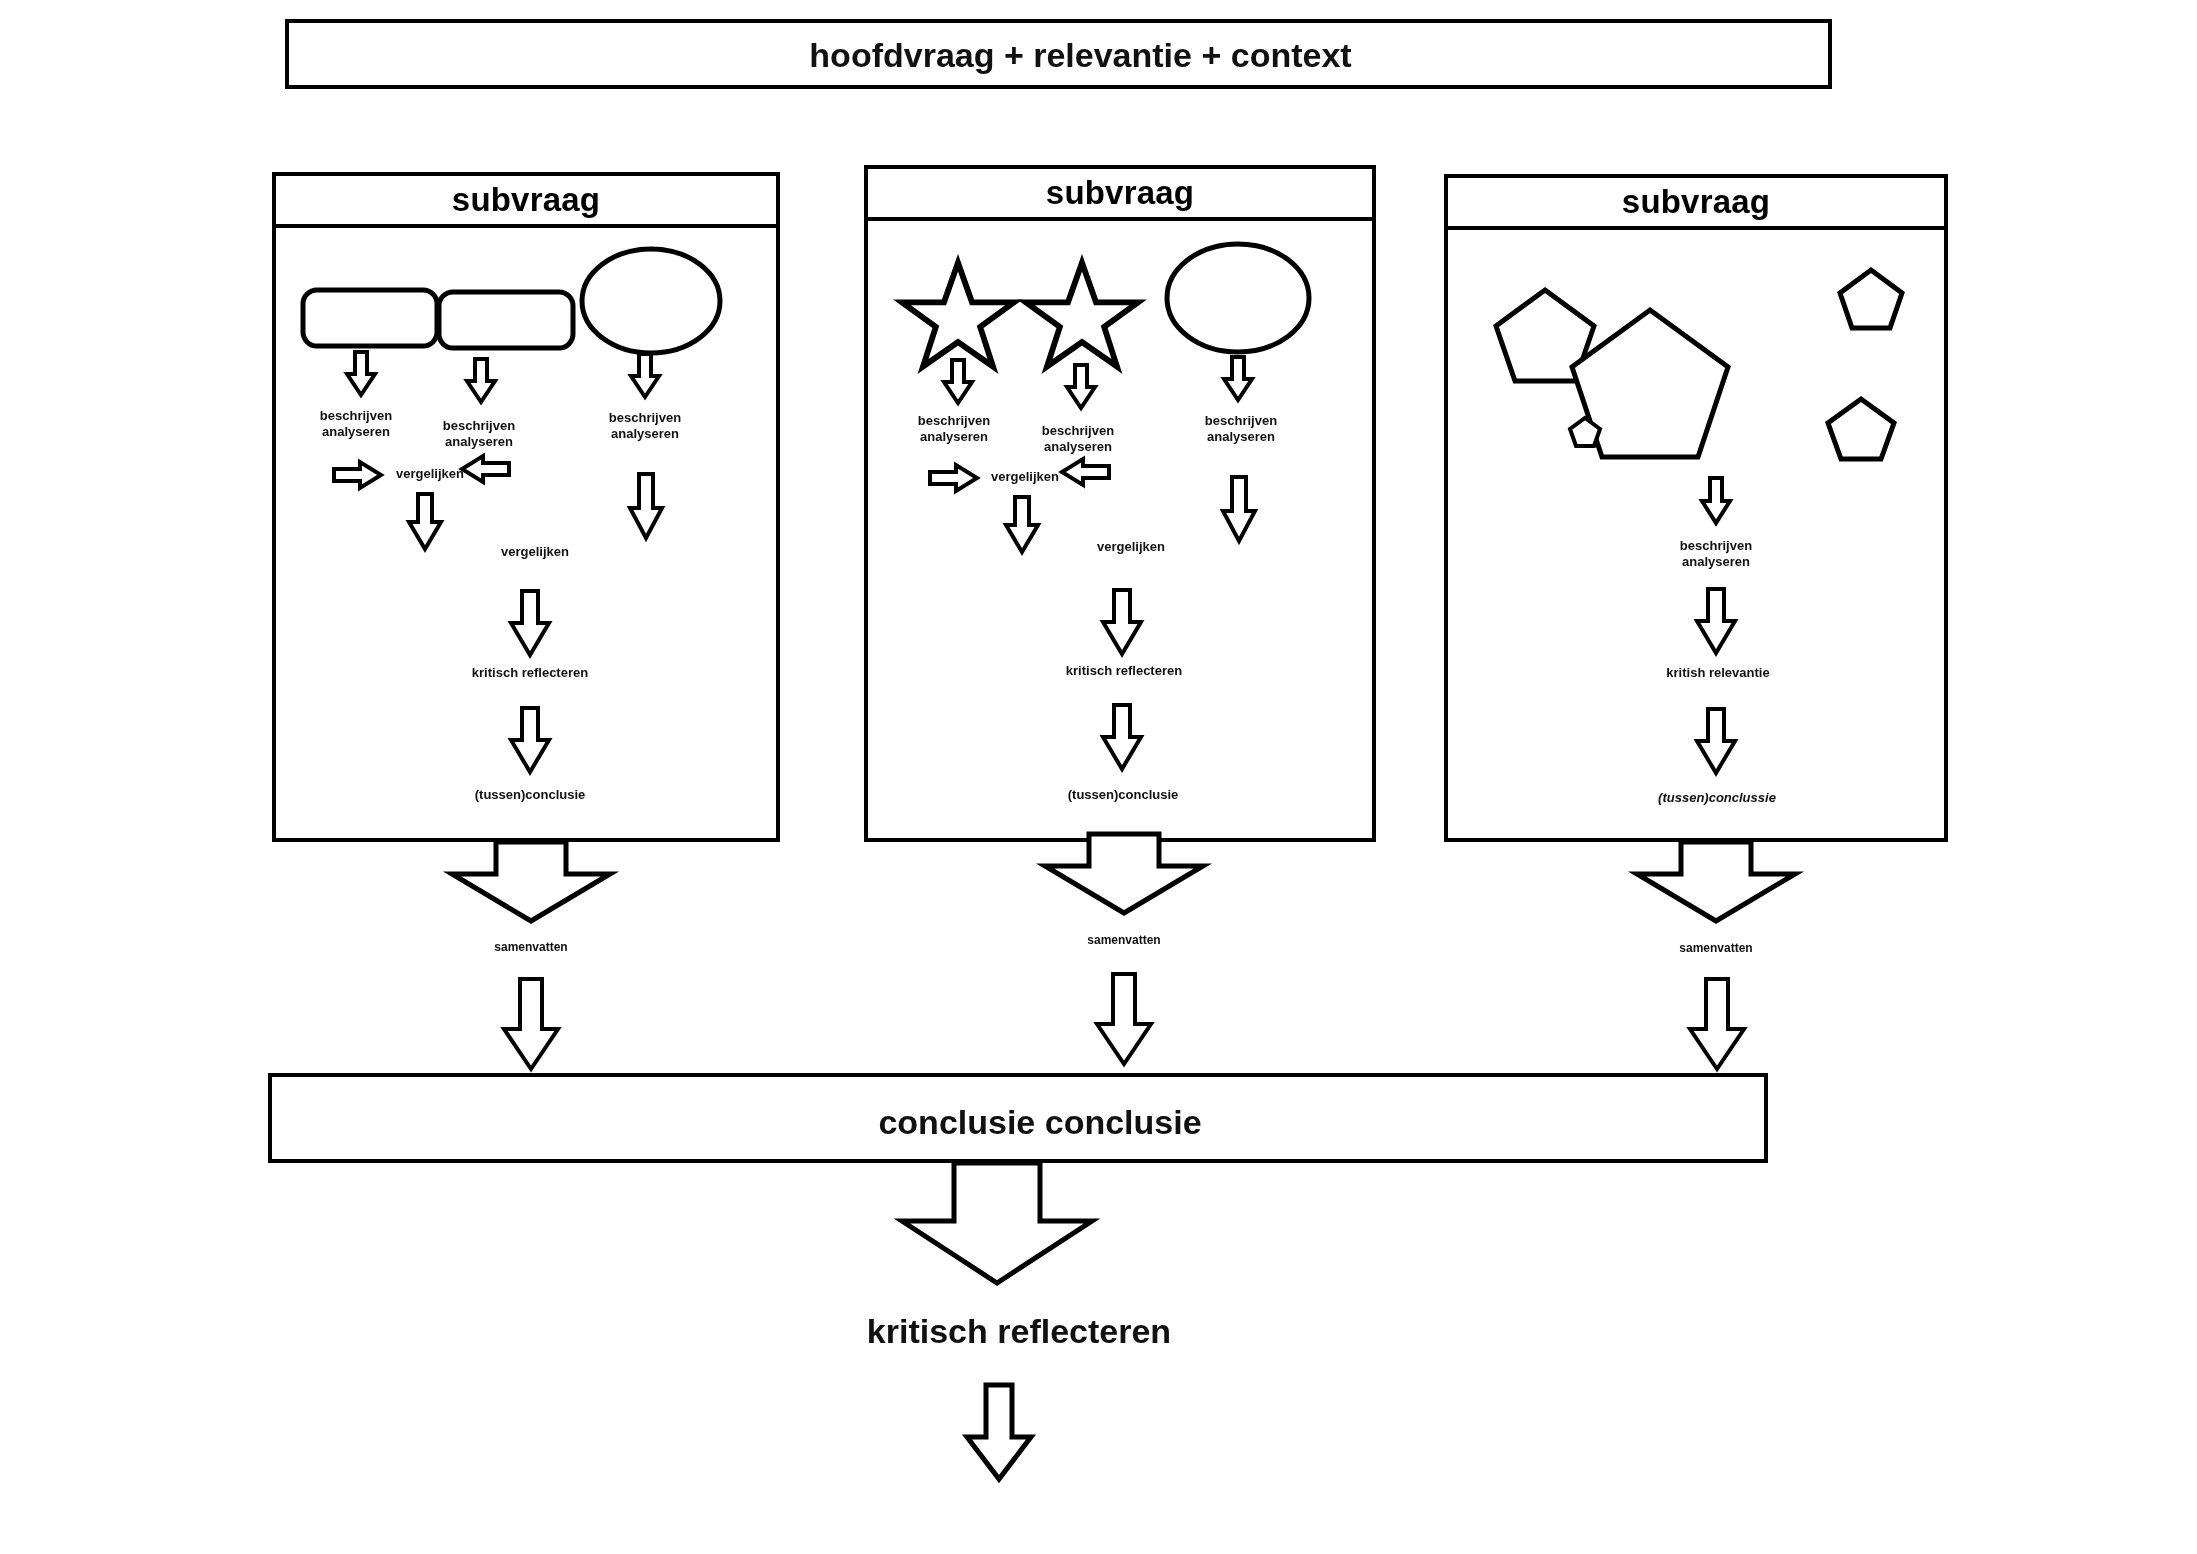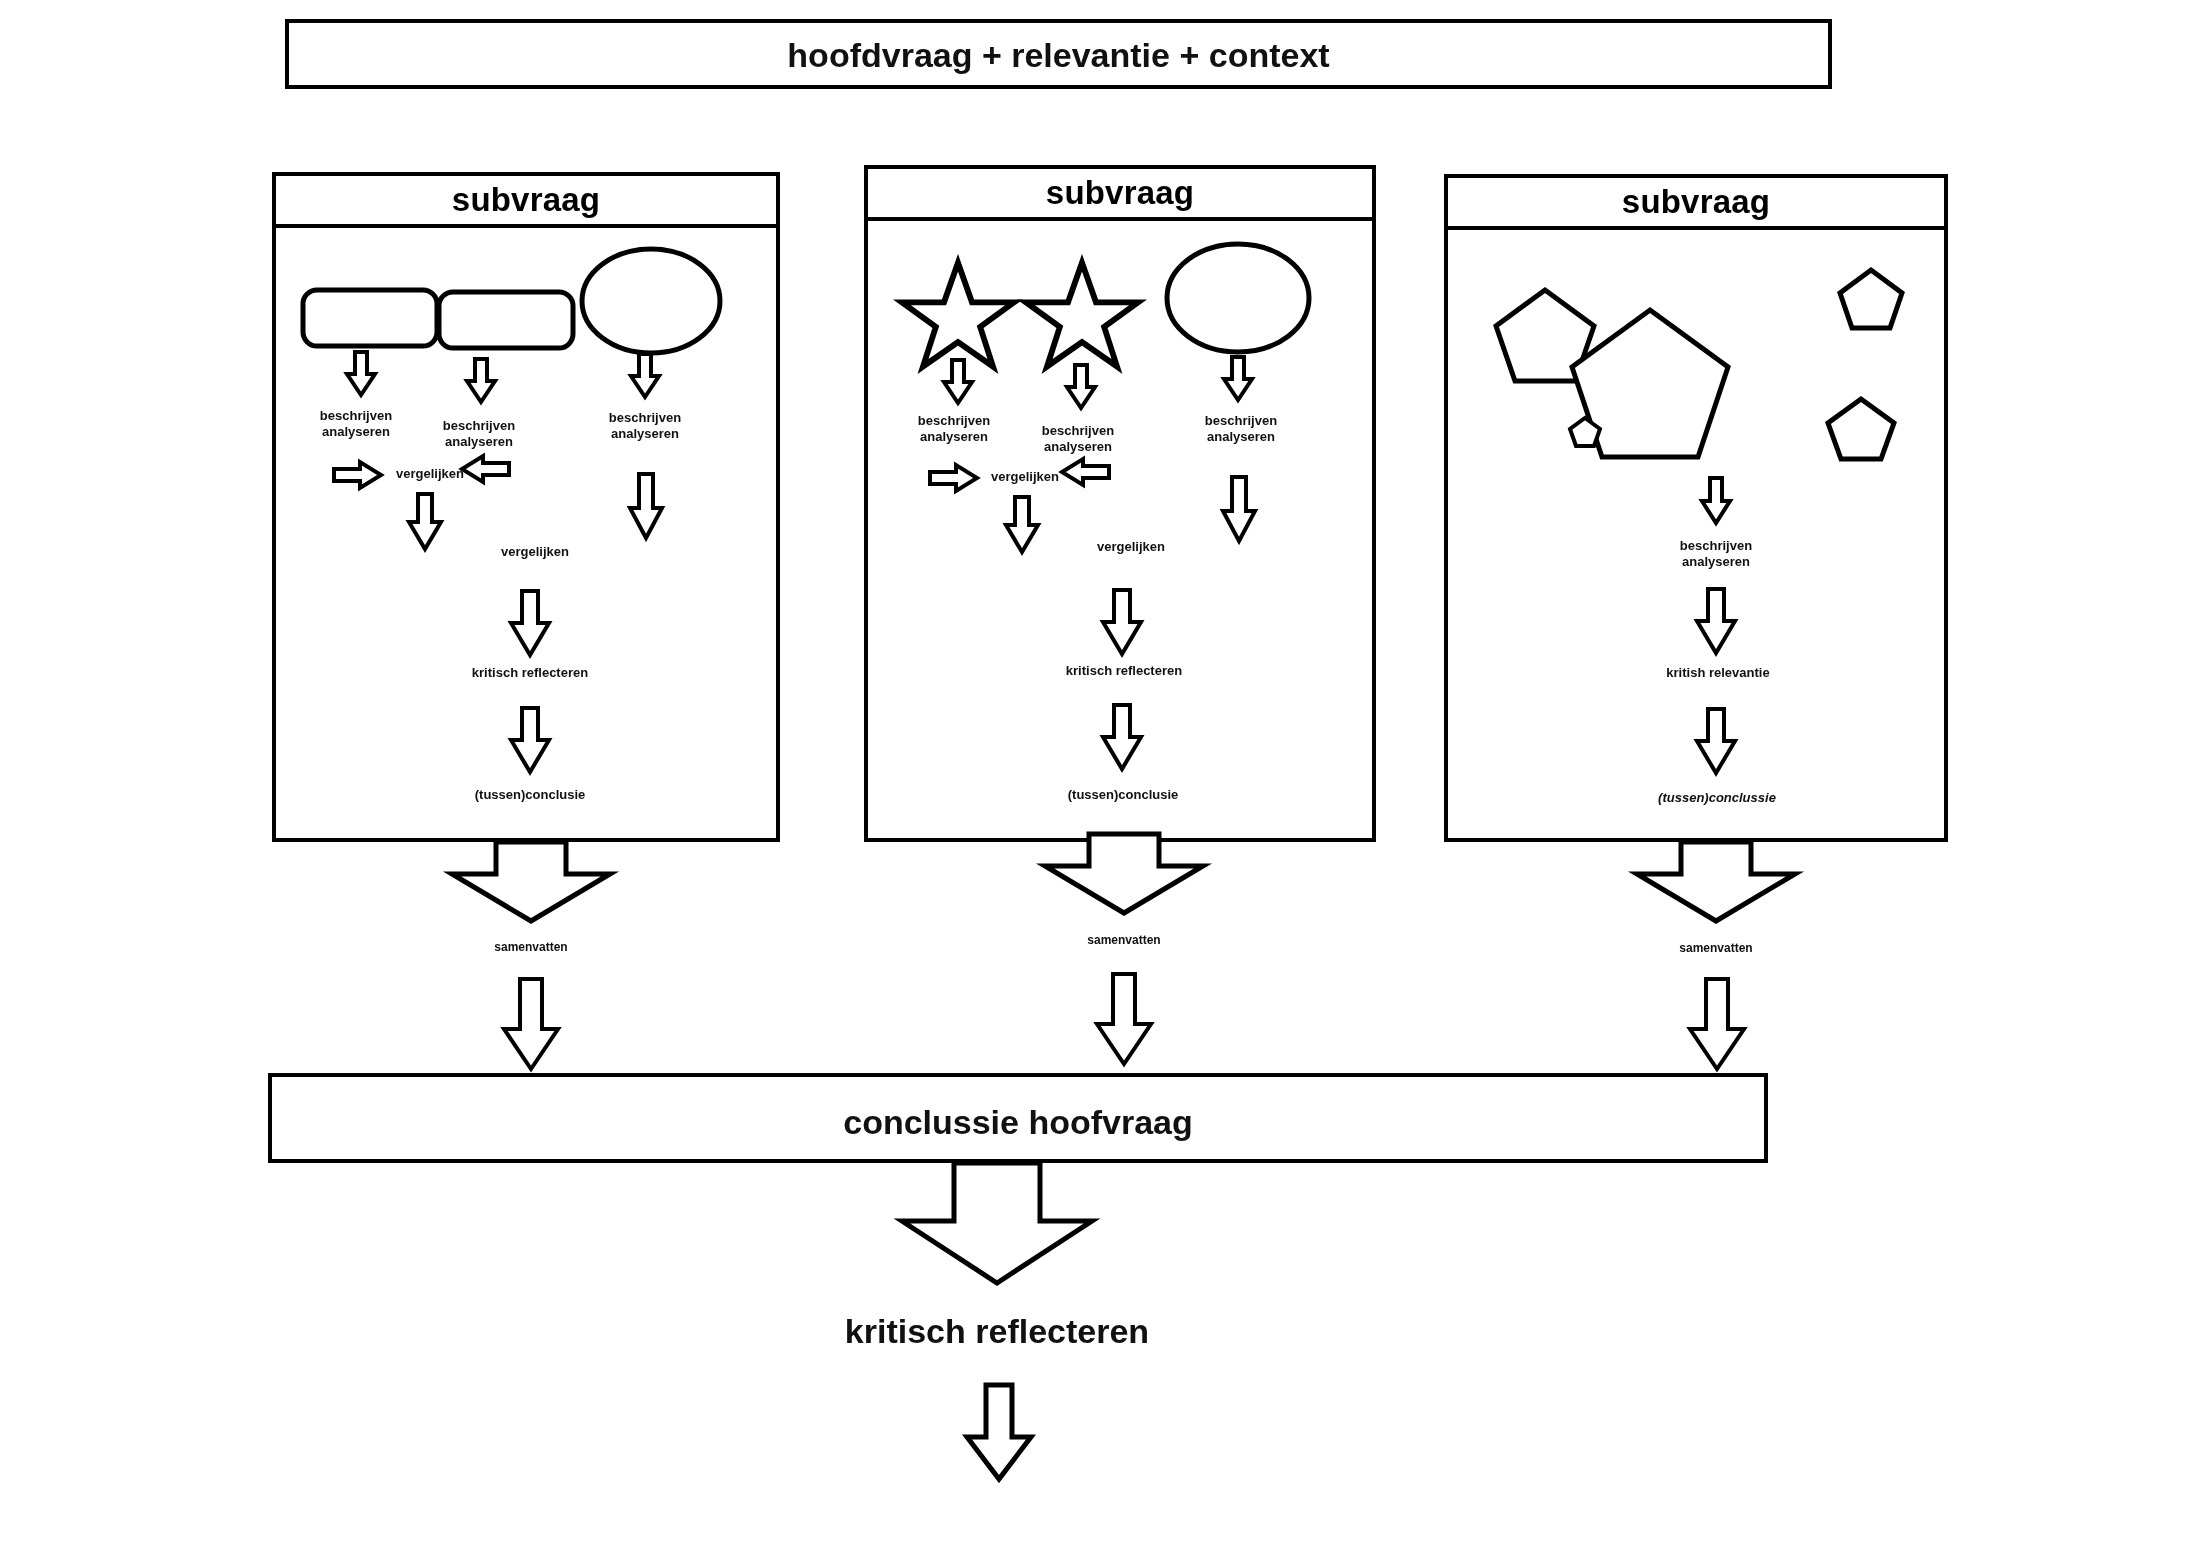--- a/index.html
+++ b/index.html
@@ -13,21 +13,21 @@
             display:flex;align-items:center;justify-content:center;}
   .col-body{position:absolute;box-sizing:border-box;background:#fff;border:4px solid #000;border-top:none;}
 
   .lbl{position:absolute;text-align:center;font-weight:bold;color:#111;line-height:1.25;
        white-space:pre-line;}
 
   .shape{position:absolute;}
   svg{display:block;overflow:visible;}
 
   .hdr-txt{font-size:33px;font-weight:bold;letter-spacing:.2px;}
-  .big-txt{font-size:34px;font-weight:bold;}
+  .big-txt{font-size:34px;font-weight:bold;margin-left:22px;}
   .sm-txt{font-size:13px;font-weight:bold;}
   .xs-txt{font-size:12px;font-weight:bold;}
 </style>
 </head>
 <body>
 
 <div id="canvas">
 
   <div class="box" style="left:285px;top:19px;width:1547px;height:70px;">
   </div>
@@ -282,21 +282,21 @@
     </svg>
   </div>
   <div class="shape" style="left:1686px;top:977px;">
     <svg width="62" height="96" viewBox="0 0 62 96">
       <polygon points="20,2 42,2 42,52 58,52 31,92 4,52 20,52" fill="#fff" stroke="#000" stroke-width="4"></polygon>
     </svg>
   </div>
 
   <div class="box" style="left:268px;top:1073px;width:1500px;height:90px;">
   </div>
-  <div class="box-title big-txt" style="left:268px;top:1103px;width:1500px;">conclussie hoofvraag</div>
+  <div class="box-title big-txt" style="left:268px;top:1103px;width:1500px;">conclusie conclusie</div>
 
   <div class="shape" style="left:892px;top:1163px;">
     <svg width="210" height="124" viewBox="0 0 210 124">
       <polygon points="62,0 148,0 148,58 200,58 105,120 10,58 62,58" fill="#fff" stroke="#000" stroke-width="5"></polygon>
     </svg>
   </div>
   <div class="lbl big-txt" style="left:797px;top:1310px;width:400px;">kritisch reflecteren</div>
 
   <div class="shape" style="left:962px;top:1383px;">
     <svg width="74" height="100" viewBox="0 0 74 100">

